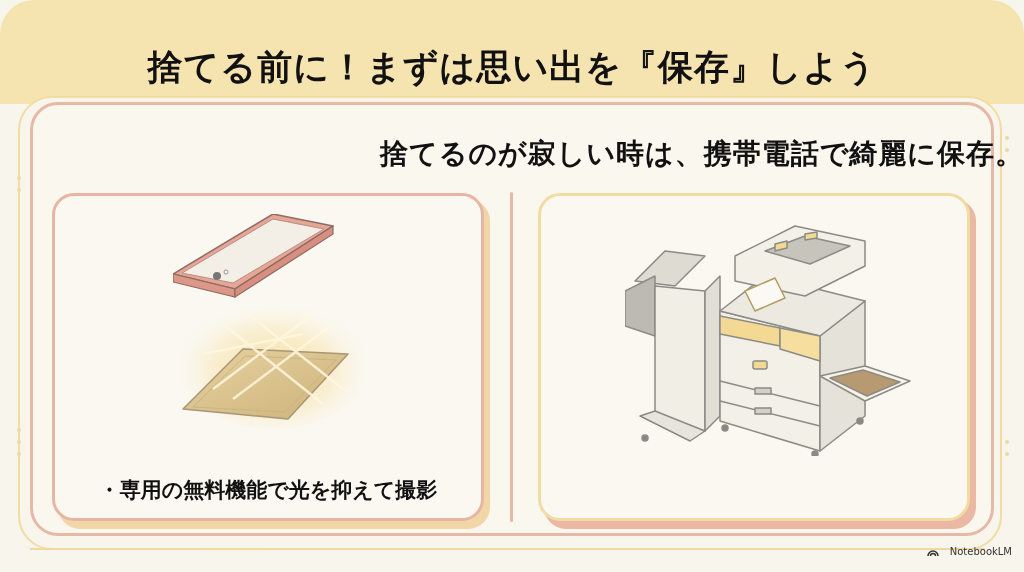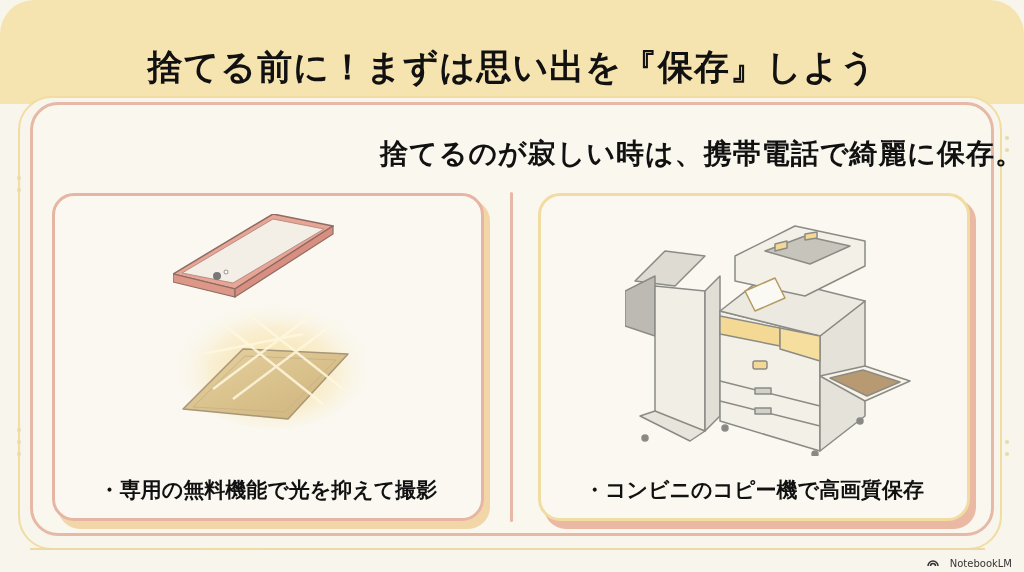--- a/index.html
+++ b/index.html
@@ -45,22 +45,22 @@
     .card-shadow.right { left:544px; top:199px; width:432px; height:330px; background:#ebb9a3; }
     .divider {
       position:absolute; left:510px; top:192px; width:3px; height:330px; background:#e6b8a6; border-radius:2px;
     }
     .caption {
       position:absolute; bottom:14px; left:0; width:100%; text-align:center;
       font-size:21px; font-weight:bold; color:#111;
     }
     .illus { position:absolute; }
     .watermark {
-      position:absolute; right:12px; bottom:3px; font-size:10px; color:#333;
-      display:flex; align-items:flex-start; gap:11px;
+      position:absolute; right:12px; bottom:15px; font-size:10px; color:#333;
+      display:flex; align-items:flex-end; gap:11px;
     }
     .bottom-line {
       position:absolute; height:2px; background:#efd8a4; top:548px;
     }
   </style>
 </head>
 <body>
 
 <div class="header-band"></div>
 <div class="page-title">捨てる前に！まずは思い出を『保存』しよう</div>
@@ -160,21 +160,20 @@
 
       <polygon points="195,160 240,150 285,165 240,185" fill="#f8f3e6"></polygon>
       <polygon points="205,162 238,154 275,166 242,180" fill="#b89a72"></polygon>
 
       <circle cx="20" cy="222" r="3" fill="#888"></circle>
       <circle cx="100" cy="212" r="3" fill="#888"></circle>
       <circle cx="190" cy="238" r="3" fill="#888"></circle>
       <circle cx="235" cy="205" r="3" fill="#888"></circle>
     </g>
   </svg>
-  <div class="caption">・コンビニのコピー機で高画質保存</div>
 </div>
 
 <div class="bottom-line" style="left:30px; width:170px;"></div>
 <div class="bottom-line" style="left:265px; width:720px;"></div>
 
 <div class="watermark">
   <svg width="12" height="9" viewBox="0 0 12 9">
     <path d="M1 8 A5 5 0 0 1 11 8" fill="none" stroke="#333" stroke-width="1.5"></path>
     <path d="M3.5 8 A2.5 2.5 0 0 1 8.5 8" fill="none" stroke="#333" stroke-width="1.5"></path>
   </svg>

